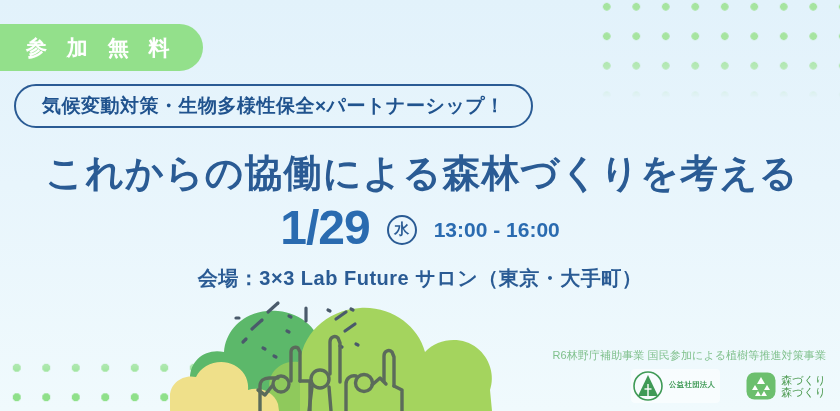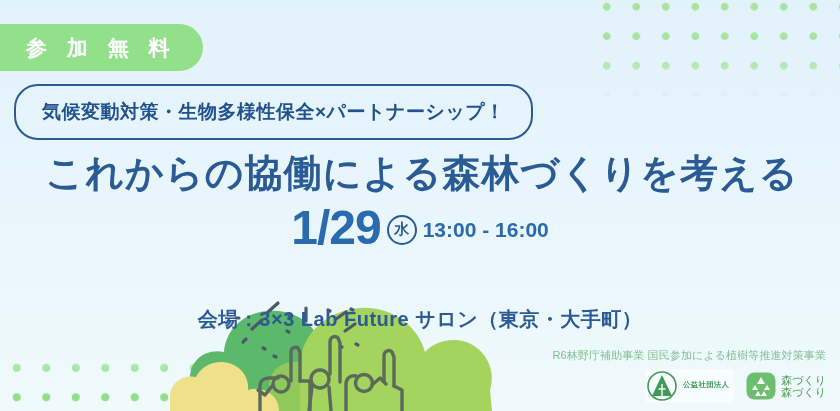--- a/index.html
+++ b/index.html
@@ -62,21 +62,21 @@
     font-weight: 700;
     letter-spacing: 7px;
     text-shadow: 0 0 1px rgba(255,255,255,.4);
   }
 
   
   .theme-pill {
     position: absolute;
     left: 14px;
     top: 84px;
-    height: 56px;
+    height: 44px;
     padding: 16px 26px;
     display: flex;
     align-items: center;
     border: 2.2px solid #2a5b94;
     border-radius: 24px;
     background: rgba(255,255,255,0.0);
     color: #20538e;
     font-size: 19px;
     font-weight: 700;
     letter-spacing: 0.5px;
@@ -99,21 +99,21 @@
 
   
   .date-row {
     position: absolute;
     left: 0;
     right: 0;
     top: 204px;
     display: flex;
     align-items: center;
     justify-content: center;
-    gap: 6px;
+    gap: 17px;
     color: #2a6bb0;
     white-space: nowrap;
   }
   .date-big {
     font-size: 48px;
     font-weight: 700;
     line-height: 1;
     letter-spacing: -1px;
     color: #2a6bb0;
   }
@@ -144,21 +144,20 @@
     position: absolute;
     left: 0;
     right: 0;
     top: 265px;
     text-align: center;
     color: #2a5b94;
     font-size: 20px;
     font-weight: 700;
     letter-spacing: 0.5px;
     white-space: nowrap;
-    margin-top: 41px;
   }
 
   
   .illus {
     position: absolute;
     left: 150px;
     bottom: 0;
     width: 500px;
     height: 125px;
   }
@@ -178,21 +177,21 @@
     font-size: 11px;
     color: #7fc08c;
     letter-spacing: 0.1px;
     white-space: nowrap;
     font-weight: 400;
     text-align: center;
   }
   .logo-row {
     display: flex;
     align-items: center;
-    gap: 12px;
+    gap: 26px;
   }
   .logo-a {
     display: flex;
     align-items: center;
     gap: 6px;
     background: rgba(255,255,255,0.55);
     border-radius: 4px;
     padding: 2px 5px 2px 2px;
   }
   .logo-a-text { display: flex; flex-direction: column; line-height: 1; }

